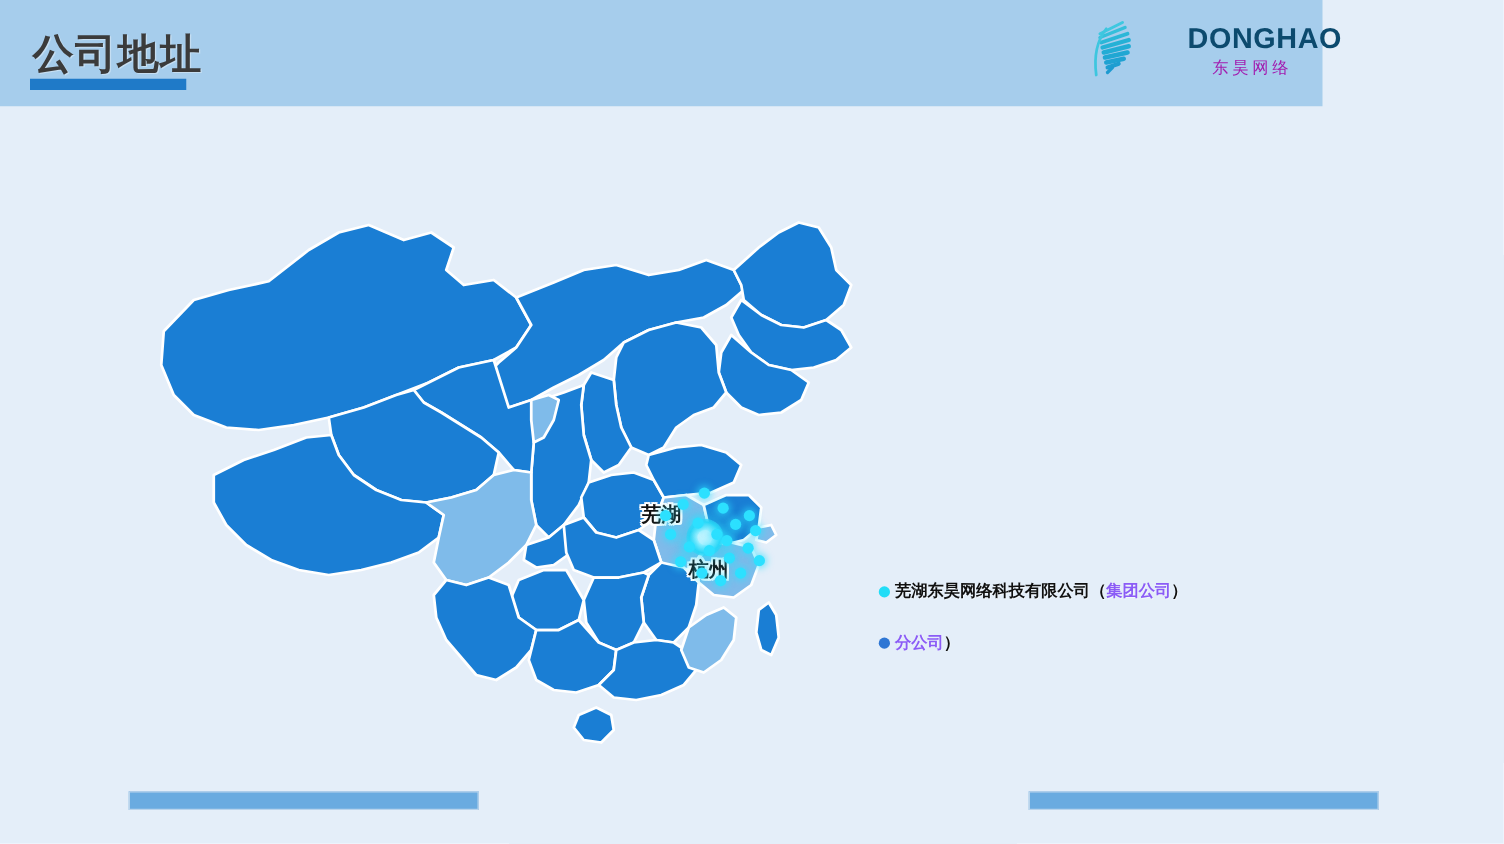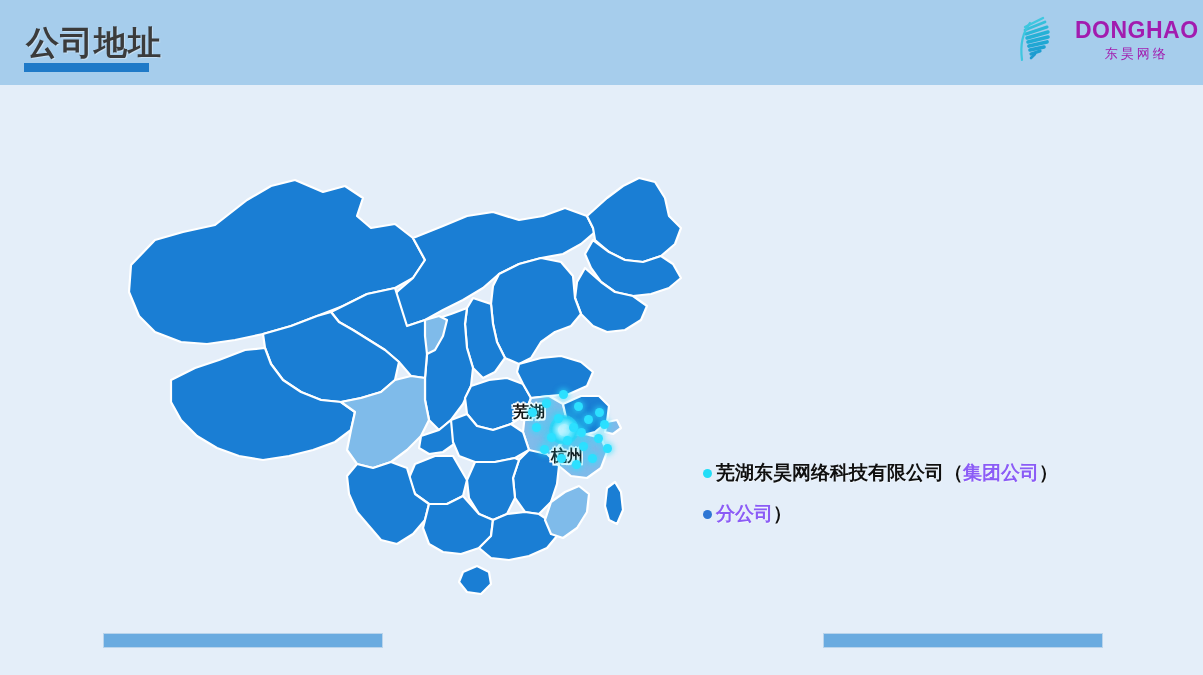--- a/index.html
+++ b/index.html
@@ -11,21 +11,21 @@
   #slide {
     position: relative;
     width: 1203px; height: 675px;
     background: #e4eef9;
     overflow: hidden;
   }
 
   
   #header {
     position: absolute; left: 0; top: 0;
-    width: 1203px; height: 85px;
+    width: 1058px; height: 85px;
     background: #a6cdec;
   }
   #page-title {
     position: absolute; left: 26px; top: 21px;
     font-size: 33px; font-weight: bold;
     color: #3b3b3b;
     letter-spacing: 1px;
     text-shadow: 1px 1px 0 rgba(255,255,255,0.35);
     white-space: nowrap;
   }
@@ -37,22 +37,22 @@
 
   
   #logo {
     position: absolute; right: 12px; top: 6px;
     width: 180px; height: 66px;
     display: flex; align-items: center;
   }
   #logo-mark { width: 62px; height: 62px; flex: 0 0 auto; }
   #logo-text { margin-left: 2px; line-height: 1; }
   #logo-name {
-    font-size: 23px; font-weight: bold; color: #a21caf;
-    letter-spacing: 0.5px; white-space: nowrap;
+    font-size: 23px; font-weight: bold; color: #0c4a6e;
+    letter-spacing: 0.5px; white-space: nowrap; margin-left: 20px;
   }
   #logo-sub {
     font-size: 13px; color: #a21caf; letter-spacing: 3px;
     margin-top: 5px; text-align: center; white-space: nowrap;
   }
 
   
   #map-wrap {
     position: absolute; left: 95px; top: 120px;
     width: 660px; height: 500px;
@@ -99,21 +99,21 @@
   .legend-row {
     display: flex; align-items: center;
     height: 22px; margin-bottom: 19px;
     white-space: nowrap;
   }
   .legend-bullet {
     width: 9px; height: 9px; border-radius: 50%;
     margin-right: 4px; flex: 0 0 auto;
   }
   .legend-text {
-    font-size: 19px; font-weight: bold; color: #101010;
+    font-size: 13px; font-weight: bold; color: #101010;
     text-shadow: 0.6px 0.6px 0 rgba(255,255,255,0.5);
   }
   .legend-accent { color: #8b5cf6; font-weight: bold; }
 
   
   #footer-bar-left {
     position: absolute; left: 103px; top: 633px;
     width: 278px; height: 13px;
     background: #6aabe0; border: 1px solid #b9d4ec;
   }

